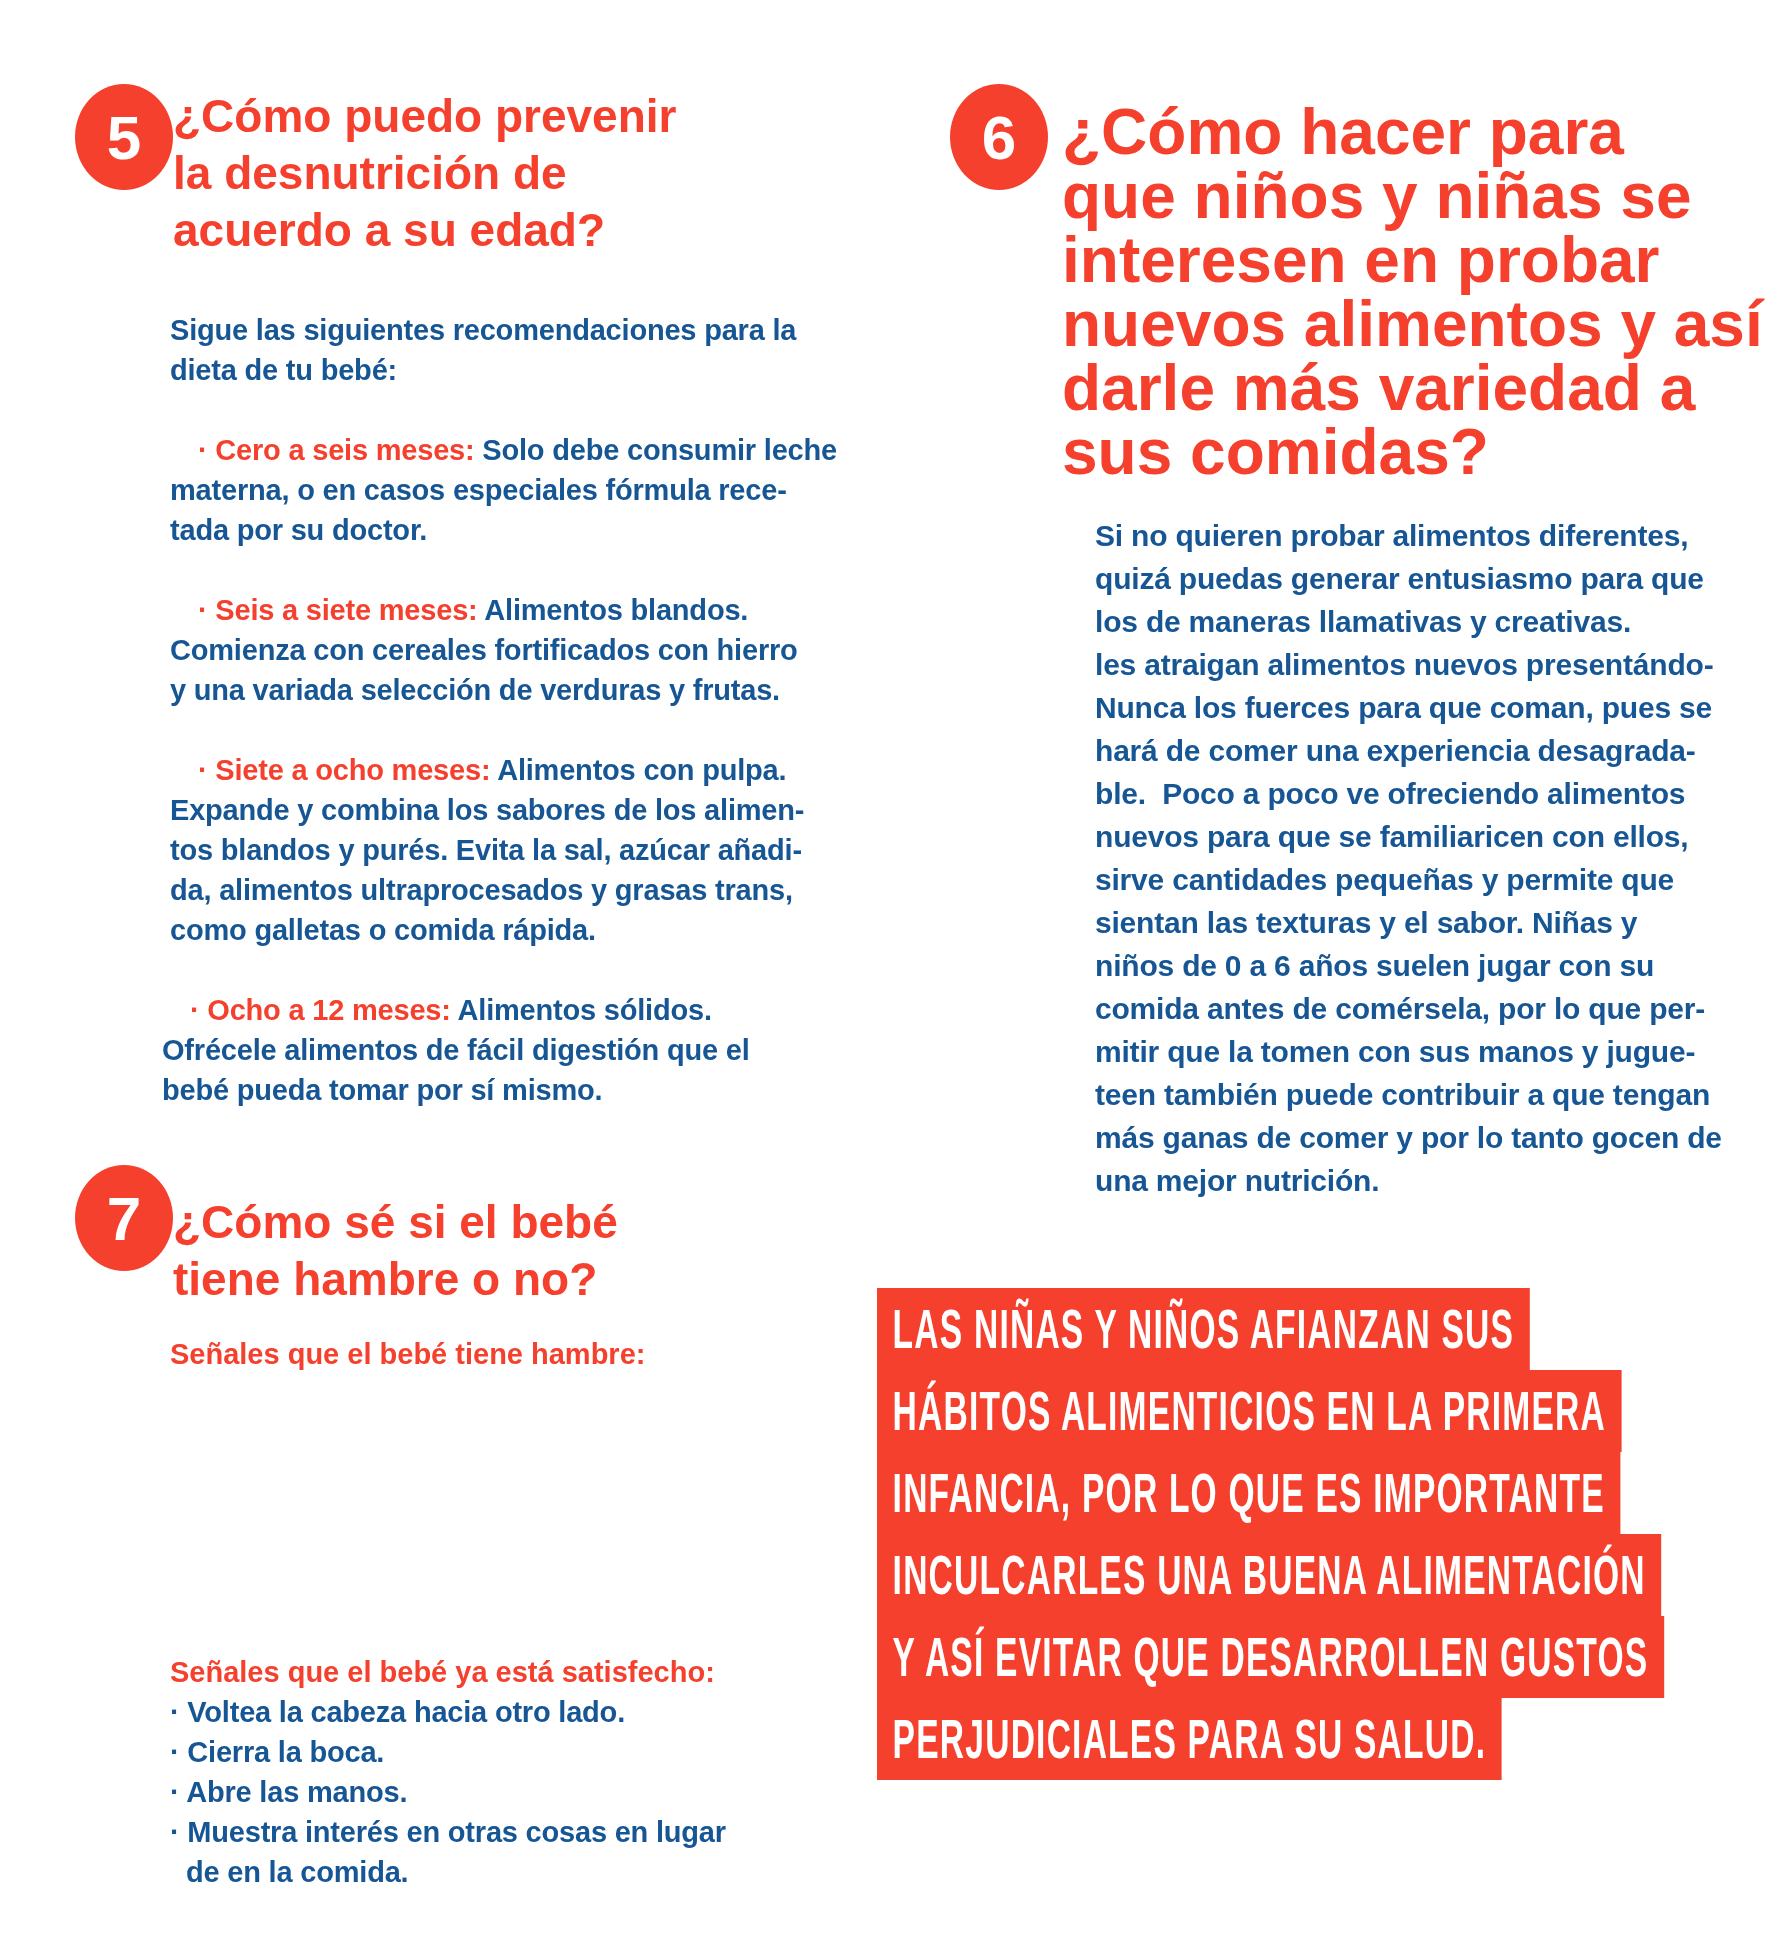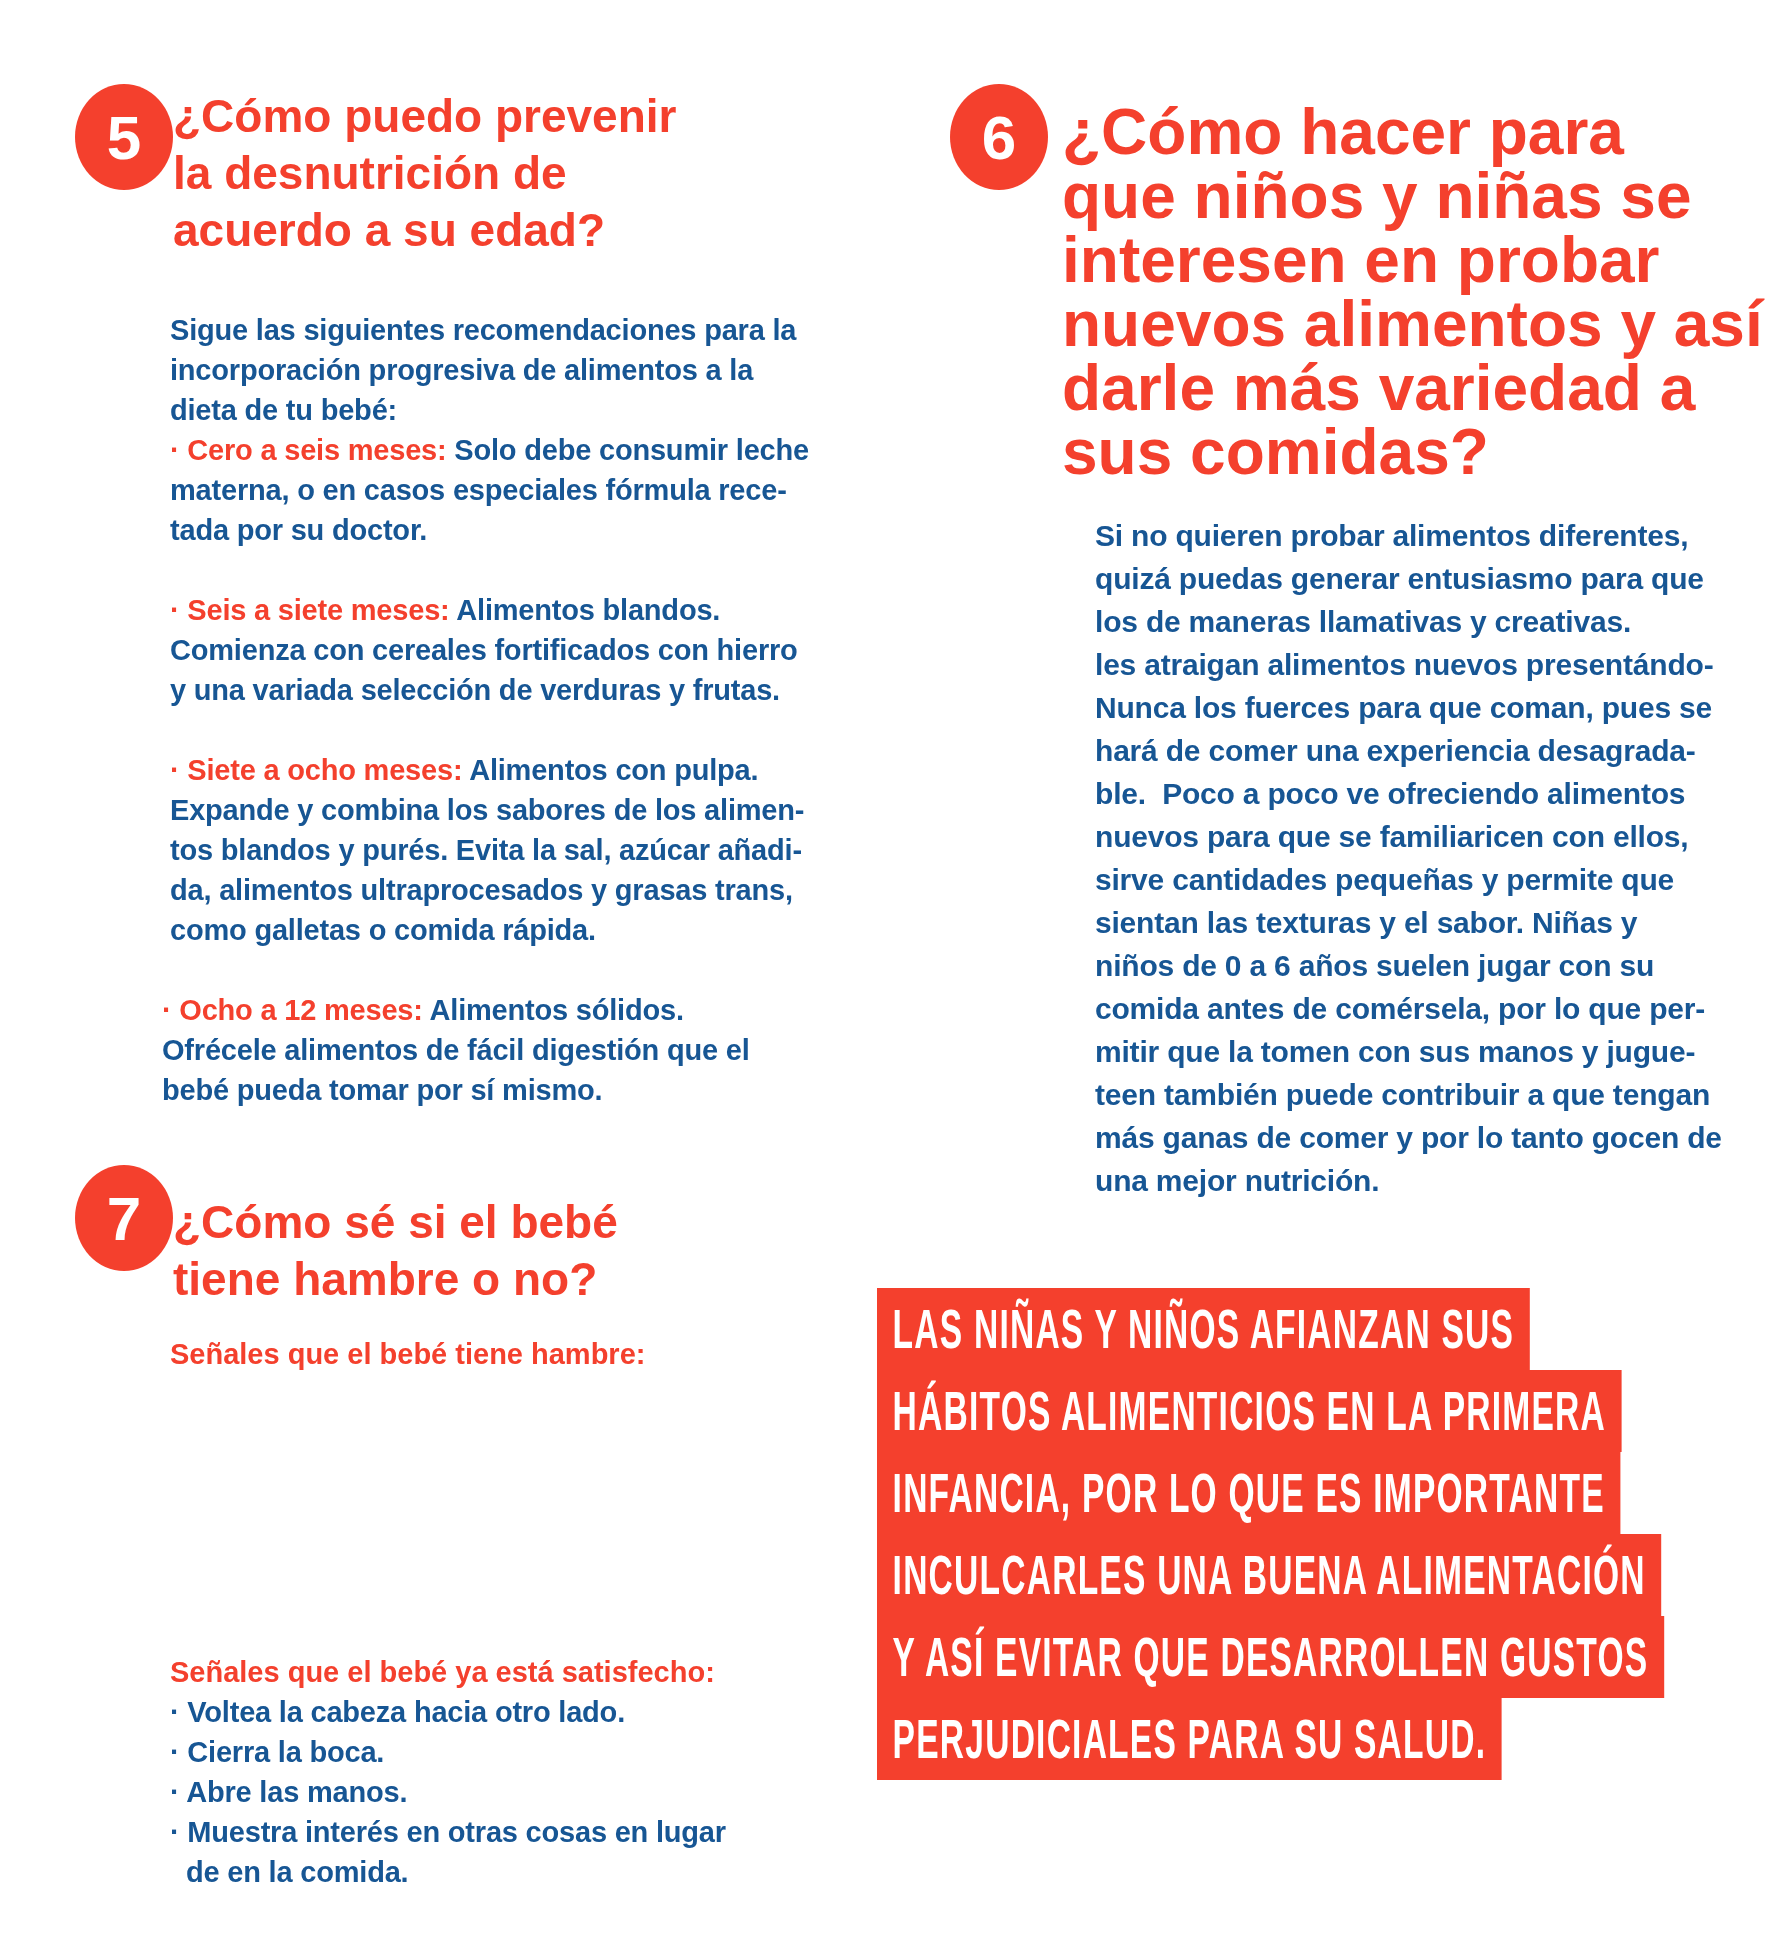--- a/index.html
+++ b/index.html
@@ -30,21 +30,21 @@
     font-size:29px;line-height:40px;letter-spacing:-0.2px;white-space:nowrap;
   }
   .rbody{
     position:absolute;color:var(--blue);font-weight:700;
     font-size:30px;line-height:43px;letter-spacing:-0.2px;white-space:nowrap;
   }
   .subhead{
     position:absolute;color:var(--red);font-weight:700;
     font-size:29px;line-height:40px;white-space:nowrap;
   }
-  .red-label{color:var(--red);}
+  .red-label{color:var(--red);margin-left:28px;}
   .indent{padding-left:16px;}
   .quote{
     position:absolute;left:877px;top:1288px;
     transform:scaleX(0.6);transform-origin:left top;
   }
   .quote-line{
     display:table;background:var(--red);color:#ffffff;
     font-weight:700;font-size:56px;line-height:82px;
     letter-spacing:2px;padding:0 26px;white-space:nowrap;
   }
@@ -57,21 +57,20 @@
   <div class="badge" style="left:75px;top:84px;">
     <span>5</span>
   </div>
   <div class="title" style="left:173px;top:88px;">
     <div>¿Cómo puedo prevenir</div>
     <div>la desnutrición de</div>
     <div>acuerdo a su edad?</div>
   </div>
   <div class="body" style="left:170px;top:310px;">
     <div>Sigue las siguientes recomendaciones para la</div>
-    <div>incorporación progresiva de alimentos a la</div>
     <div>dieta de tu bebé:</div>
   </div>
   <div class="body" style="left:170px;top:430px;">
     <div><span class="red-label">· Cero a seis meses:</span><span> Solo debe consumir leche</span></div>
     <div>materna, o en casos especiales fórmula rece-</div>
     <div>tada por su doctor.</div>
   </div>
   <div class="body" style="left:170px;top:590px;">
     <div><span class="red-label">· Seis a siete meses:</span><span> Alimentos blandos.</span></div>
     <div>Comienza con cereales fortificados con hierro</div>

